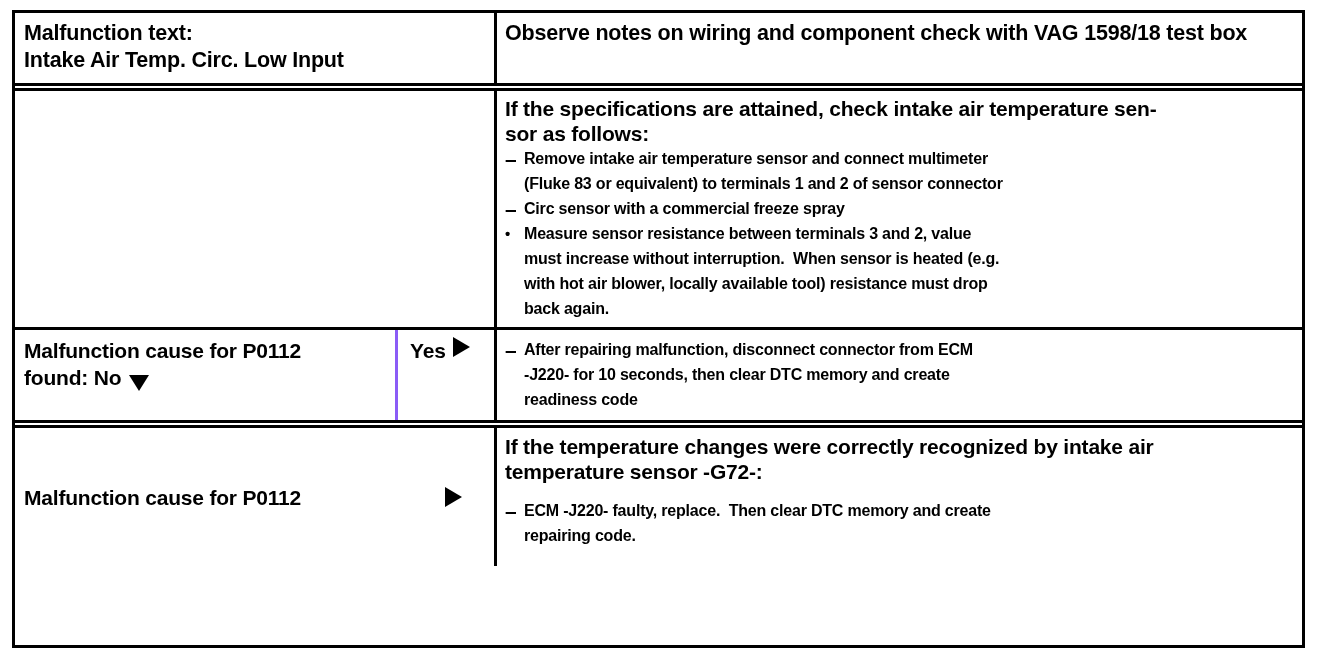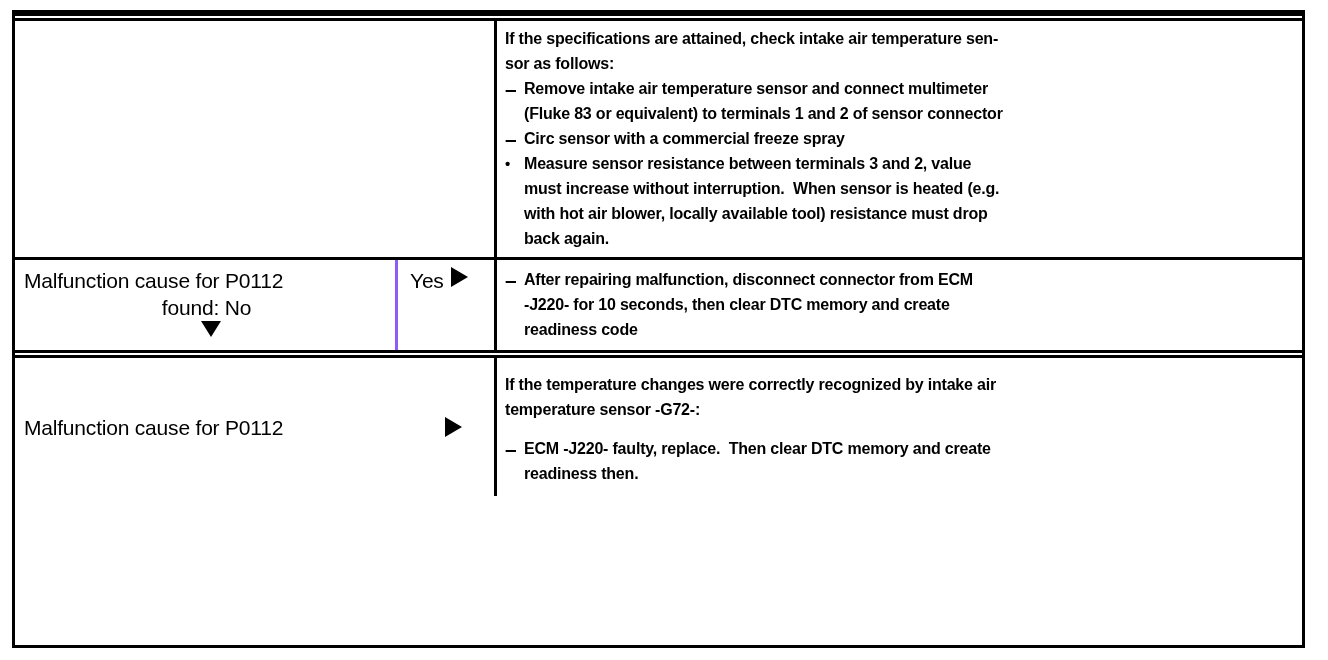--- a/index.html
+++ b/index.html
@@ -94,34 +94,34 @@
   }
   .sep-single {
     width: 100%;
     height: 3px;
     background: #000000;
   }
 
   
   .txt {
     font-weight: bold;
-    font-size: 16px;
+    font-size: 21px;
     line-height: 25px;
     letter-spacing: -0.2px;
     white-space: pre-wrap;
   }
   .txt-head {
     font-weight: bold;
     font-size: 21.5px;
     line-height: 27px;
     letter-spacing: -0.2px;
     white-space: pre-wrap;
   }
   .txt-left {
-    font-weight: normal;
+    font-weight: bold;
     font-size: 21px;
     line-height: 27px;
     letter-spacing: -0.2px;
     white-space: pre-wrap;
   }
 
   
   .list-item {
     display: flex;
     align-items: flex-start;
@@ -164,31 +164,41 @@
   .tri-down {
     width: 0; height: 0;
     border-top: 16px solid #000000;
     border-left: 10px solid transparent;
     border-right: 10px solid transparent;
     margin-left: 8px;
     vertical-align: 0px;
   }
   .answer-wrap {
     display: flex;
-    align-items: center;
-    flex-direction: column;
+    align-items: flex-end;
   }
 </style>
 </head>
 <body>
 
 <div class="page">
 
   <div class="dtc-table">
 
+    <div class="row">
+      <div class="col-left">
+        <div class="left-full" style="display:block;padding:7px 6px 9px 9px;">
+          <div class="txt-head">Malfunction text:</div>
+          <div class="txt-head">Intake Air Temp. Circ. Low Input</div>
+        </div>
+      </div>
+      <div class="col-right" style="padding:7px 6px 9px 8px;">
+        <div class="txt-head">Observe notes on wiring and component check with VAG 1598/18 test box</div>
+      </div>
+    </div>
 
     <div class="sep-thick"></div>
 
     <div class="row">
       <div class="col-left">
         <div class="left-full">
           <span class="txt-left"></span>
         </div>
       </div>
 
@@ -250,26 +260,26 @@
     <div class="sep-thick"></div>
 
     <div class="row" style="height:138px;">
       <div class="col-left">
         <div class="left-full">
           <span class="txt-left">Malfunction cause for P0112</span>
           <span class="tri tri-right" style="margin-left:0;margin-right:18px;"></span>
         </div>
       </div>
 
-      <div class="col-right" style="padding:14px 6px 6px 8px;">
+      <div class="col-right" style="padding:6px 6px 6px 8px;">
         <div class="txt">If the temperature changes were correctly recognized by intake air
 temperature sensor -G72-:</div>
         <div class="spacer-line"></div>
         <div class="list-item">
           <span class="list-marker">–</span>
           <span class="list-body">ECM -J220- faulty, replace.  Then clear DTC memory and create
-readiness then.</span>
+repairing code.</span>
         </div>
       </div>
     </div>
 
   </div>
 </div>
 
 </body></html>

